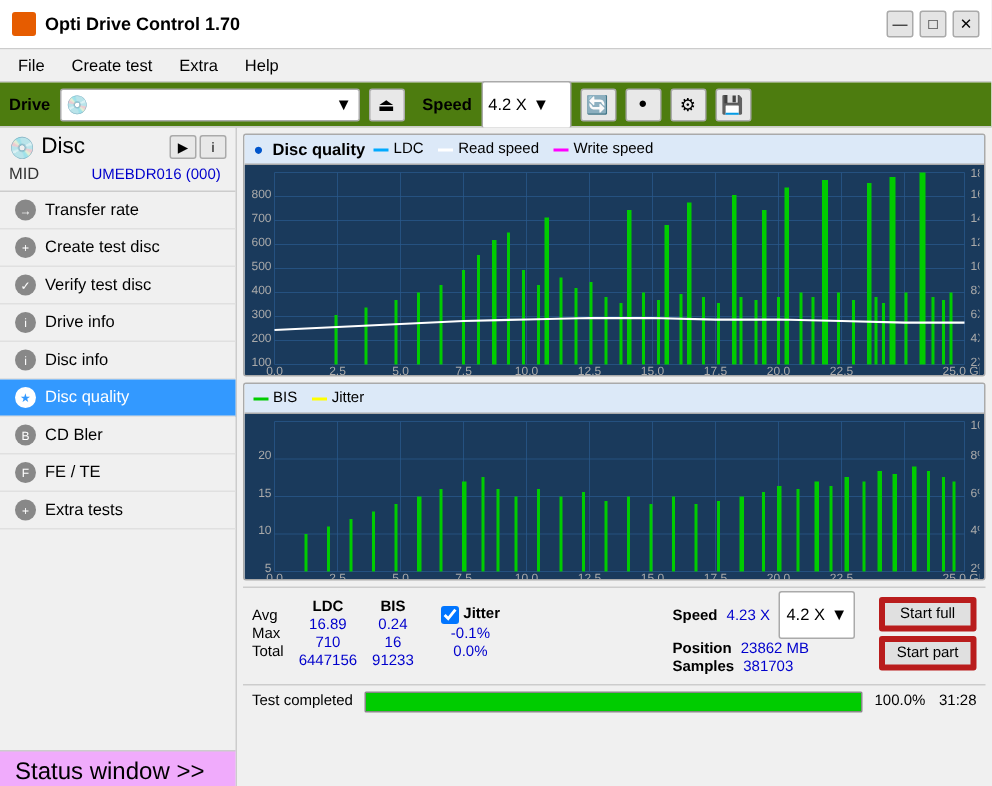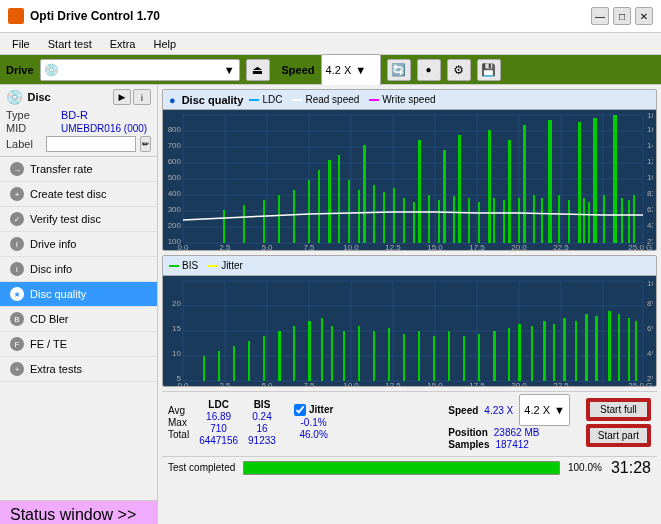--- a/index.html
+++ b/index.html
@@ -116,21 +116,21 @@
     }
     .disc-section {
       padding: 4px 6px;
       border-bottom: 1px solid #ccc;
     }
     .disc-header {
       display: flex; align-items: center; justify-content: space-between;
       margin-bottom: 4px;
     }
     .disc-header-left { display: flex; align-items: center; gap: 4px; }
-    .disc-title { font-weight: bold; font-size: 11px; }
+    .disc-title { font-weight: normal; font-size: 15px; }
     .disc-icons { display: flex; gap: 2px; }
     .disc-info-row {
       display: flex; align-items: center;
       margin: 1px 0;
       font-size: 11px;
     }
     .disc-info-label { width: 55px; color: #333; }
     .disc-info-value { color: #0000cc; font-weight: 500; }
     .label-row {
       display: flex; align-items: center; gap: 4px; margin-top: 2px;
@@ -252,21 +252,21 @@
       background: #c0c0c0;
       border: 1px solid #888;
       border-radius: 1px;
       overflow: hidden;
     }
     .progress-fill {
       height: 100%;
       background: #00cc00;
     }
     .progress-pct { font-size: 10px; min-width: 35px; }
-    .progress-time { font-size: 16px; text-align: center; }
+    .progress-time { font-size: 10px; text-align: center; }
 
     
     .chart-svg { position: absolute; top: 0; left: 0; }
   </style>
 </head>
 <body>
 
 <div class="title-bar">
   <div class="title-bar-left">
     <span class="title-icon"></span>
@@ -274,21 +274,21 @@
   </div>
   <div class="title-controls">
     <div class="title-btn">—</div>
     <div class="title-btn">□</div>
     <div class="title-btn close">✕</div>
   </div>
 </div>
 
 <div class="menu-bar">
   <div class="menu-item">File</div>
-  <div class="menu-item">Start test</div>
+  <div class="menu-item">Create test</div>
   <div class="menu-item">Extra</div>
   <div class="menu-item">Help</div>
 </div>
 
 <div class="drive-bar">
   <span class="drive-label">Drive</span>
   <div class="drive-select">
     <span style="font-size:12px; margin-right:4px;">💿</span>
     <span style="margin-left:auto;">▼</span>
   </div>
@@ -313,31 +313,22 @@
         <div class="disc-header-left">
           <span style="font-size:14px;">💿</span>
           <span class="disc-title">Disc</span>
         </div>
         <div class="disc-icons">
           <div class="icon-btn" style="width:18px;height:16px;font-size:9px;">▶</div>
           <div class="icon-btn" style="width:18px;height:16px;font-size:9px;">ℹ</div>
         </div>
       </div>
       <div class="disc-info-row">
-        <span class="disc-info-label">Type</span>
-        <span class="disc-info-value">BD-R</span>
-      </div>
-      <div class="disc-info-row">
         <span class="disc-info-label">MID</span>
         <span class="disc-info-value" style="font-size:10px;">UMEBDR016 (000)</span>
-      </div>
-      <div class="label-row">
-        <span class="disc-info-label">Label</span>
-        <input class="label-input" type="text" value="" style="">
-        <div class="icon-btn" style="width:16px;height:16px;font-size:9px;">✏</div>
       </div>
     </div>
 
     <div class="nav-items">
       <div class="nav-item">
         <span class="nav-item-icon">→</span>
         <span>Transfer rate</span>
       </div>
       <div class="nav-item">
         <span class="nav-item-icon">+</span>
@@ -625,40 +616,40 @@
         <span class="stats-val">0.24</span>
         <span class="stats-val">16</span>
         <span class="stats-val">91233</span>
       </div>
       <div class="stats-col" style="margin-left:8px;">
         <div class="jitter-cb">
           <input type="checkbox" checked="" style="width: 12px; height: 12px;">
           <span class="stats-header">Jitter</span>
         </div>
         <span class="stats-val">-0.1%</span>
-        <span class="stats-val">46.0%</span>
+        <span class="stats-val">0.0%</span>
         <span class="stats-val"></span>
       </div>
       <div style="flex:1;"></div>
       <div class="stats-col">
         <div class="stats-row">
           <span class="stats-label">Speed</span>
           <span class="stats-blue">4.23 X</span>
           <div class="speed-select" style="min-width:50px;">
             <span>4.2 X</span>
             <span>▼</span>
           </div>
         </div>
         <div class="stats-row">
           <span class="stats-label">Position</span>
           <span class="stats-blue">23862 MB</span>
         </div>
         <div class="stats-row">
           <span class="stats-label">Samples</span>
-          <span class="stats-blue">187412</span>
+          <span class="stats-blue">381703</span>
         </div>
       </div>
       <div style="display:flex;flex-direction:column;gap:3px;margin-left:6px;">
         <button class="start-btn">Start full</button>
         <button class="start-btn">Start part</button>
       </div>
     </div>
 
     <div class="progress-bar-container">
       <span class="progress-label">Test completed</span>

